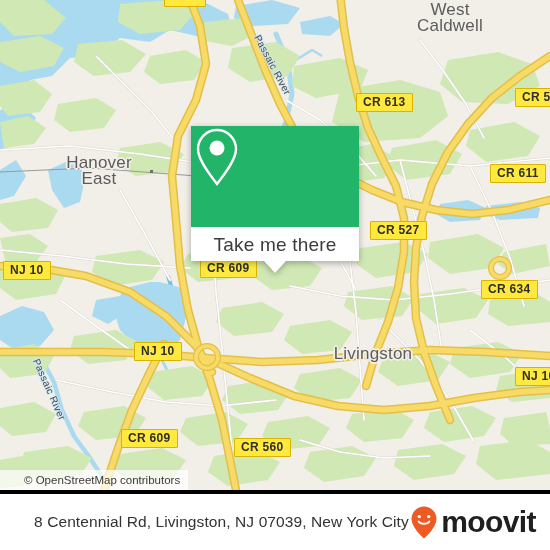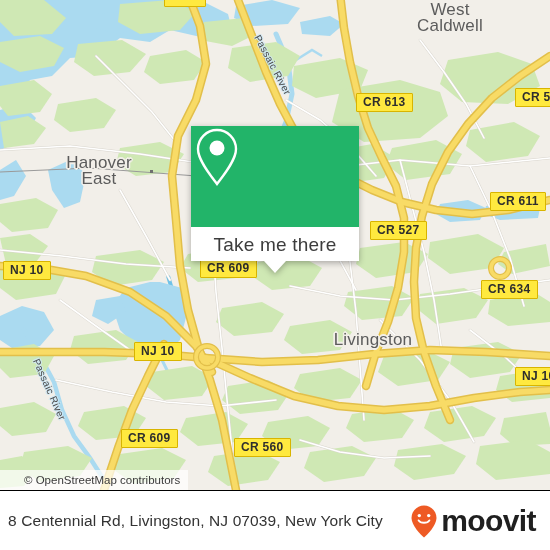--- a/index.html
+++ b/index.html
@@ -110,22 +110,22 @@
     border-top:12px solid #ffffff;
   }
 
   
   #footer{
     position:absolute;left:0;top:490px;
     width:550px;height:60px;
     background:#ffffff;
     display:flex;align-items:center;
     box-sizing:border-box;
-    padding:0 14px 0 8px;
-    border-top:1px solid #000000;
+    padding:0 14px 0 34px;
+    border-top:4px solid #000000;
   }
   #footer-address{
     color:#333333;
     font-size:15.5px;
     letter-spacing:.1px;
     white-space:nowrap;
     flex:1 1 auto;
   }
   #brand{
     display:flex;align-items:center;flex:0 0 auto;gap:2px;justify-content:space-between;
@@ -330,30 +330,30 @@
     </svg>
 
     <div class="city-label" style="left:404px;top:2px;width:92px;">
       <div>West</div>
       <div>Caldwell</div>
     </div>
     <div class="city-label" style="left:55px;top:155px;width:88px;">
       <div>Hanover</div>
       <div>East</div>
     </div>
-    <div class="city-label" style="left:327px;top:332px;width:92px;">
+    <div class="city-label" style="left:327px;top:346px;width:92px;">
       <div>Livingston</div>
     </div>
 
     <div class="river-label" style="left:262px;top:33px;transform:rotate(62deg);transform-origin:0 0;">Passaic River</div>
     <div class="river-label" style="left:41px;top:357px;transform:rotate(66deg);transform-origin:0 0;">Passaic River</div>
 
     <div class="shield" style="left:356px;top:93px;">CR 613</div>
     <div class="shield" style="left:515px;top:88px;">CR 52</div>
-    <div class="shield" style="left:490px;top:164px;margin-top:28px;">CR 611</div>
+    <div class="shield" style="left:490px;top:164px;">CR 611</div>
     <div class="shield" style="left:370px;top:221px;">CR 527</div>
     <div class="shield" style="left:200px;top:259px;">CR 609</div>
     <div class="shield" style="left:481px;top:280px;">CR 634</div>
     <div class="shield" style="left:3px;top:261px;">NJ 10</div>
     <div class="shield" style="left:134px;top:342px;">NJ 10</div>
     <div class="shield" style="left:515px;top:367px;">NJ 10</div>
     <div class="shield" style="left:121px;top:429px;">CR 609</div>
     <div class="shield" style="left:234px;top:438px;">CR 560</div>
 
     <div class="shield" style="left:164px;top:-12px;width:42px;">&nbsp;</div>

